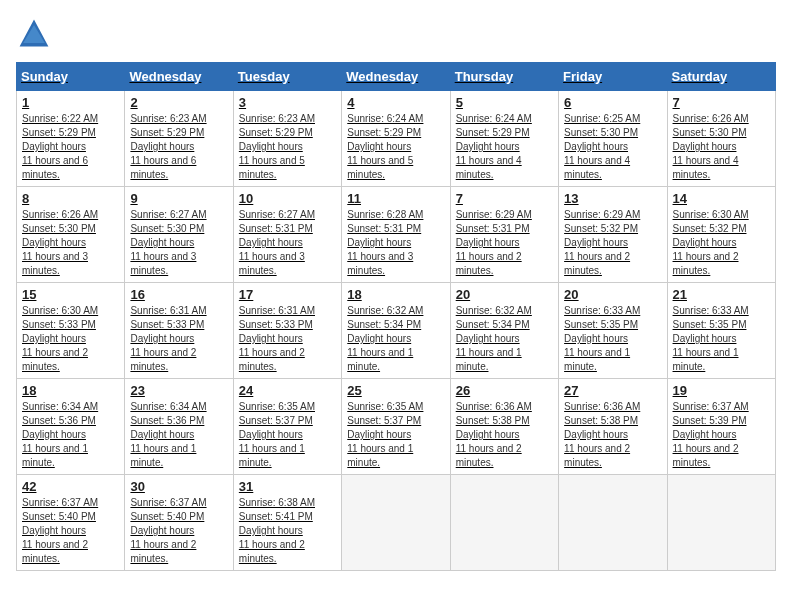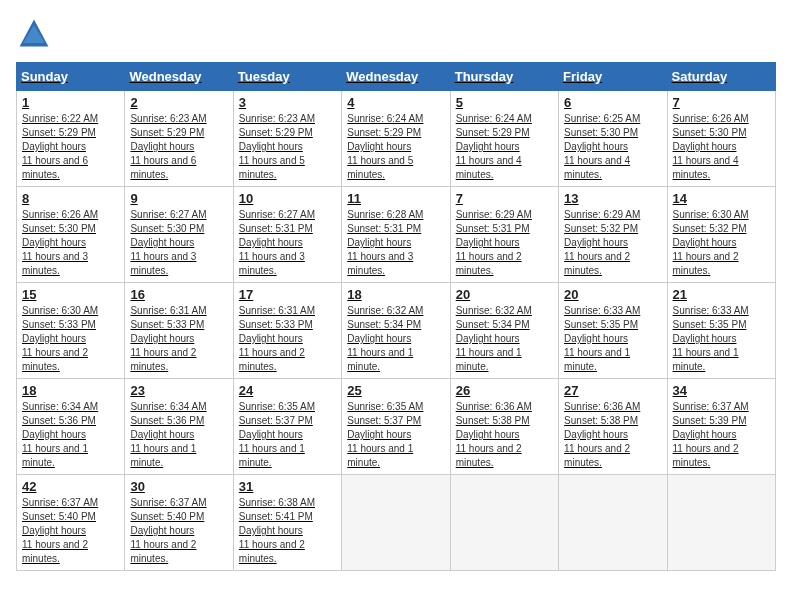--- a/index.html
+++ b/index.html
@@ -234,21 +234,21 @@
         </td>
         <td>
           <span class="day-num">26</span>
           <div class="cell-text">Sunrise: 6:36 AM<br>Sunset: 5:38 PM<br>Daylight hours<br>11 hours and 2 minutes.</div>
         </td>
         <td>
           <span class="day-num">27</span>
           <div class="cell-text">Sunrise: 6:36 AM<br>Sunset: 5:38 PM<br>Daylight hours<br>11 hours and 2 minutes.</div>
         </td>
         <td>
-          <span class="day-num">34</span>
+          <span class="day-num">19</span>
           <div class="cell-text">Sunrise: 6:37 AM<br>Sunset: 5:39 PM<br>Daylight hours<br>11 hours and 2 minutes.</div>
         </td>
       </tr>
       <tr>
         <td>
           <span class="day-num">42</span>
           <div class="cell-text">Sunrise: 6:37 AM<br>Sunset: 5:40 PM<br>Daylight hours<br>11 hours and 2 minutes.</div>
         </td>
         <td>
           <span class="day-num">30</span>

